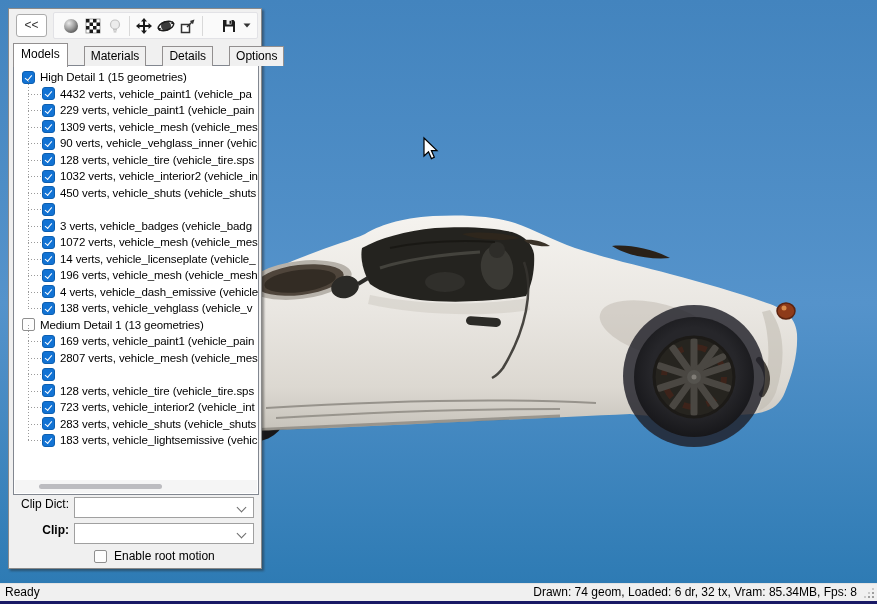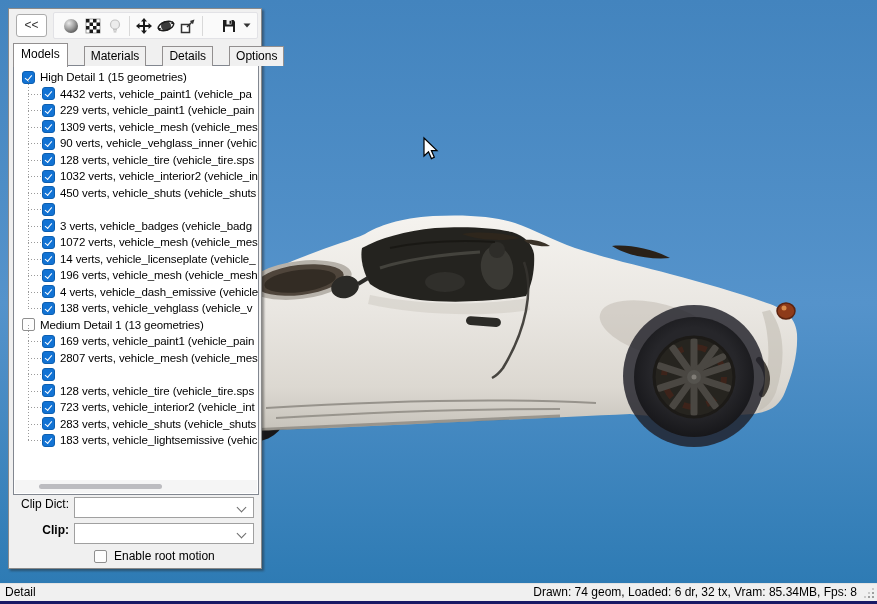--- a/index.html
+++ b/index.html
@@ -418,17 +418,17 @@
   </div>
 
   <div class="rootmotion">
     <span class="cb off"></span>
     <label>Enable root motion</label>
   </div>
 
 </div>
 
 <div class="statusbar">
-  <span class="lefttext">Detail</span>
+  <span class="lefttext">Ready</span>
   <span class="righttext">Drawn: 74 geom, Loaded: 6 dr, 32 tx, Vram: 85.34MB, Fps: 8</span>
   <span class="grip"></span>
 </div>
 <div class="bottomstrip"></div>
 
 </body></html>

